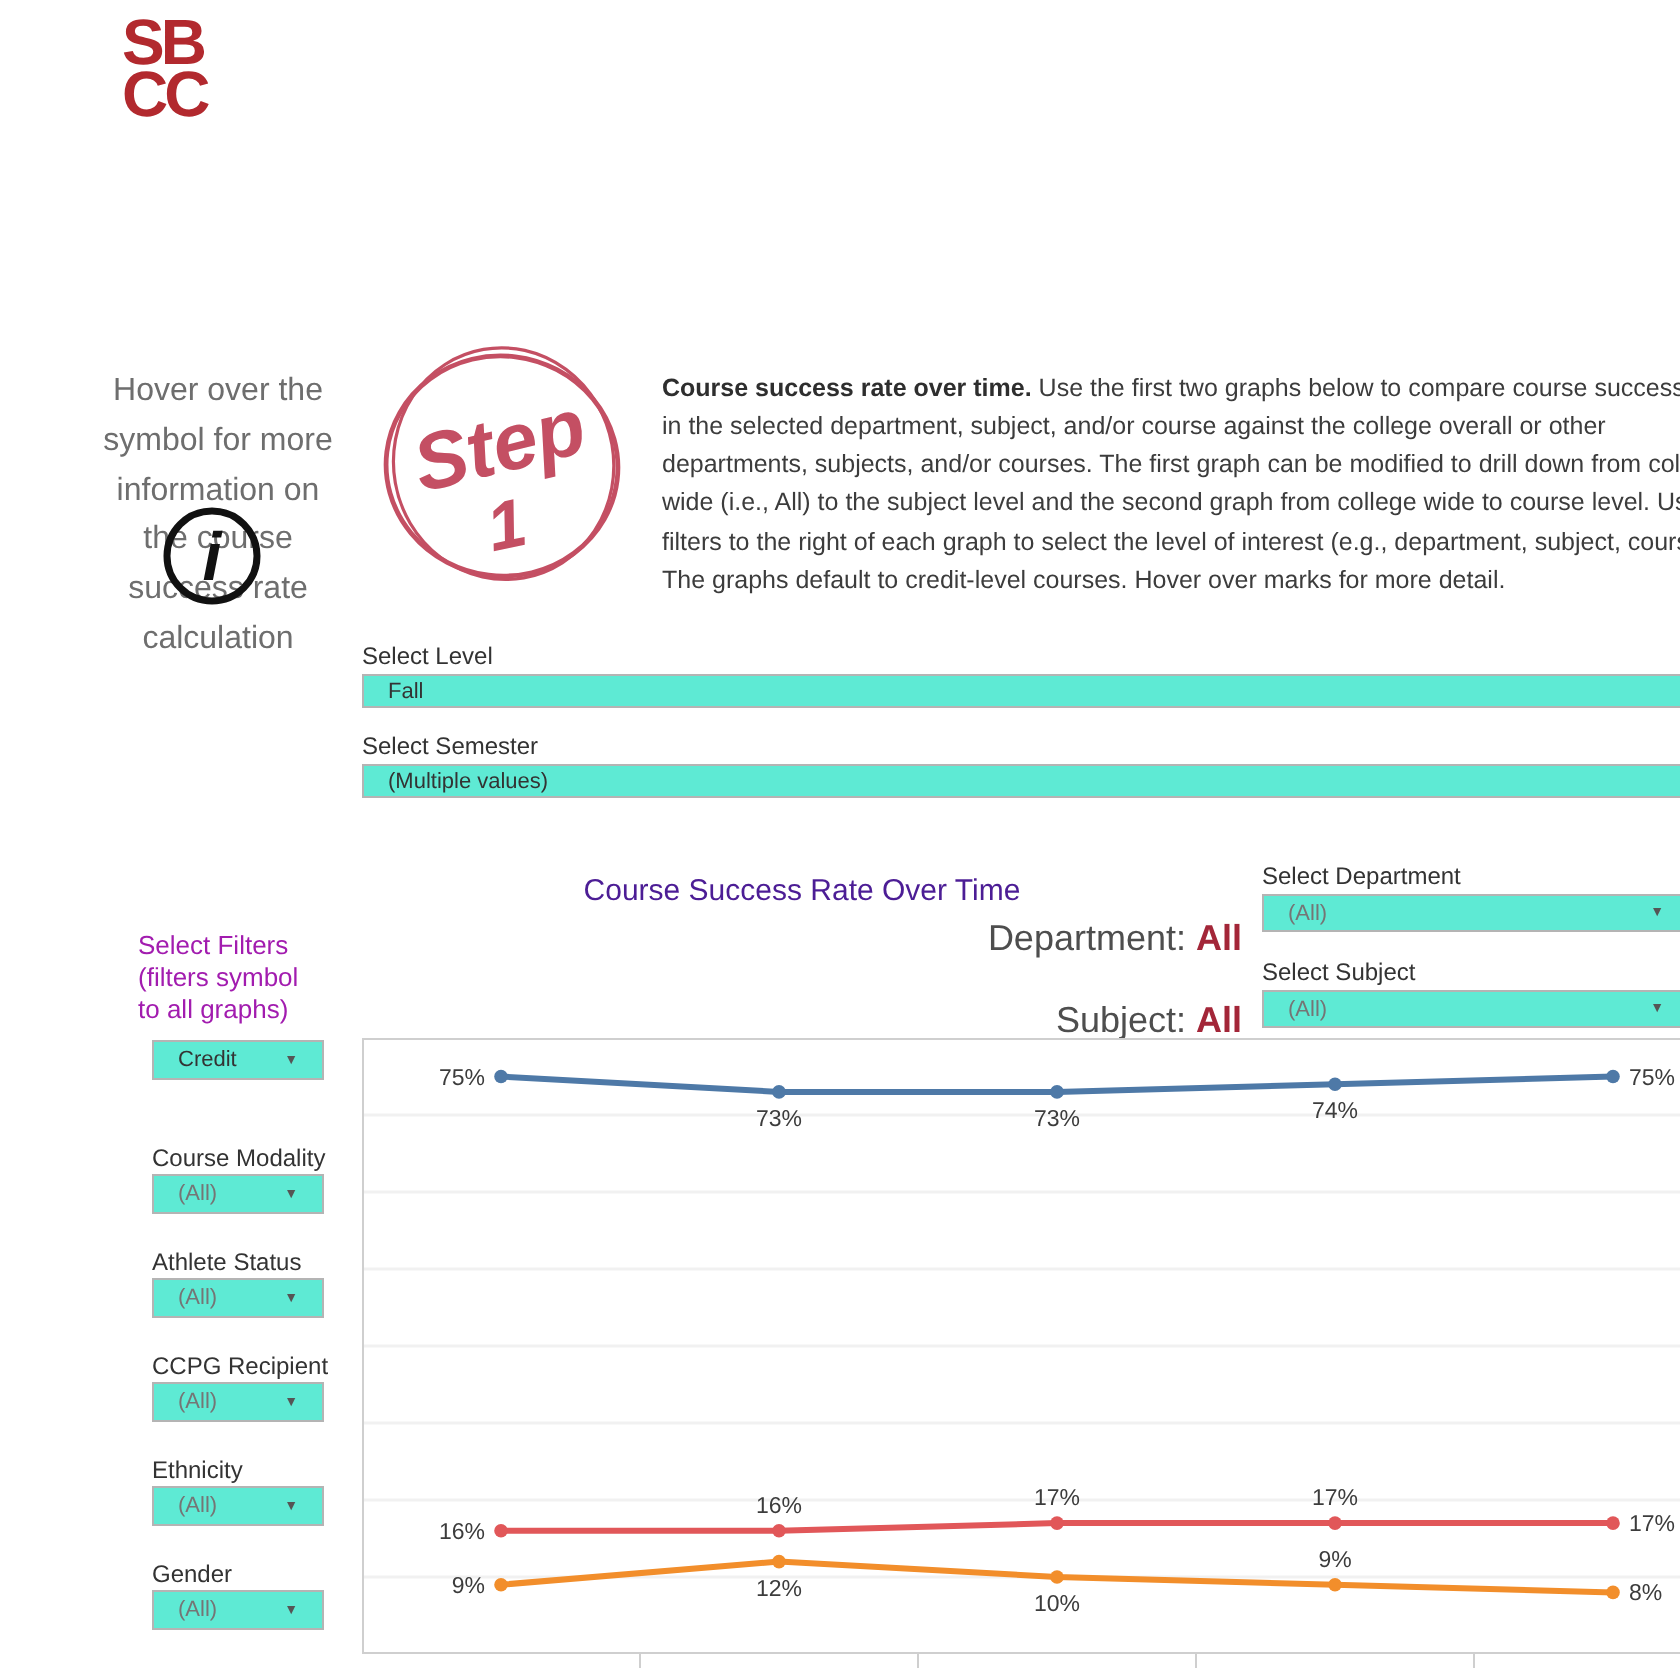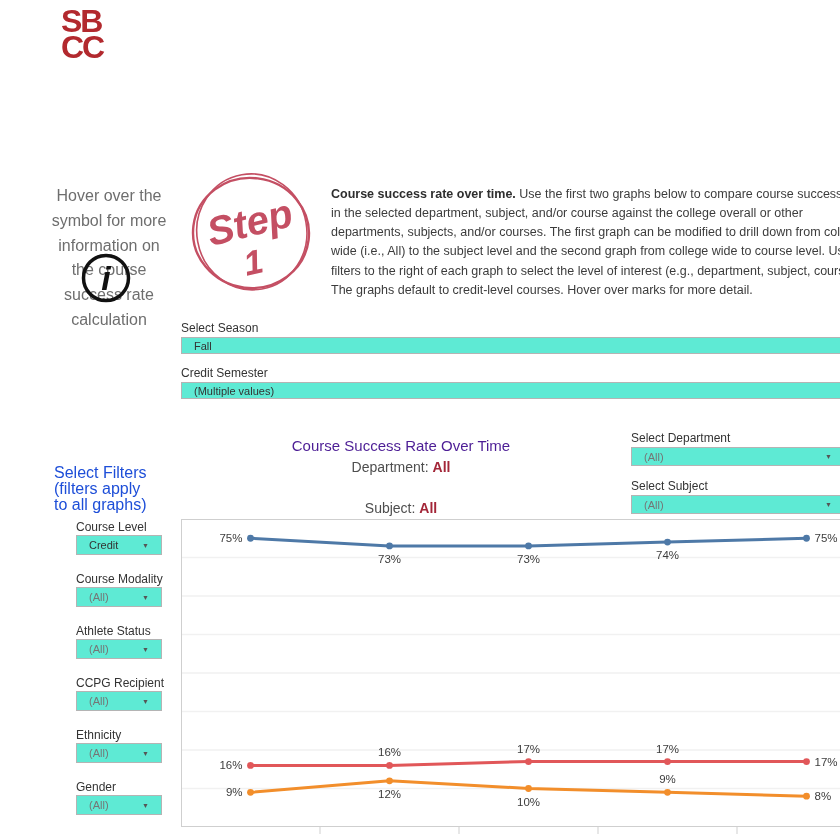--- a/index.html
+++ b/index.html
@@ -32,27 +32,27 @@
   
   .sel-label { color:#333; font-size:12px; }
   .dd { border:1px solid #b4b4b4; background:#5eead4; display:flex; align-items:center;
     padding:0 12px; font-size:11px; color:#333; justify-content:space-between; }
   .dd .caret { color:#555; font-size:7px; line-height:1; margin-left:4px; }
   .dd.muted .val { color:#757575; }
 
   
   .chart-title { left:133px; top:437px; width:440px; text-align:center; color:#4c1d95;
     font-size:15px; }
-  .chart-sub { left:133px; top:459px; width:440px; text-align:center; color:#4e4e4e;
-    font-size:14px; }
+  .chart-sub { left:133px; top:459px; width:440px; text-align:right; color:#4e4e4e;
+    font-size:18px; }
   .chart-sub2 { top:500px; }
   .chart-sub .hl { color:#a32638; font-weight:bold; }
 
   
-  .filters-title { left:6px; top:465px; width:110px; color:#1d4ed8; font-size:16px;
+  .filters-title { left:21px; top:465px; width:110px; color:#a21caf; font-size:13px;
     line-height:16px; }
   .fgroup .sel-label { position:absolute; left:28px; }
   .fgroup .dd { position:absolute; left:28px; width:86px; height:20px; }
 
   .chart-wrap { left:133px; top:519px; width:696px; height:321px; }
   svg text { font-family:"Liberation Sans",sans-serif; }
 </style>
 </head>
 <body>
 
@@ -78,27 +78,27 @@
       <ellipse cx="64" cy="62" rx="55" ry="58" fill="none" stroke="#c44f63" stroke-width="1.6" transform="rotate(-10 63 63)"></ellipse>
       <text x="63" y="66" text-anchor="middle" transform="rotate(-14 63 58)" font-family="DejaVu Serif, serif" font-style="italic" font-weight="bold" font-size="40" fill="#c44f63">Step</text>
       <text x="66" y="104" text-anchor="middle" transform="rotate(-12 66 96)" font-family="DejaVu Serif, serif" font-style="italic" font-weight="bold" font-size="34" fill="#c44f63">1</text>
     </svg>
   </div>
 
   <div class="abs step-text">
     <b>Course success rate over time.</b><span> Use the first two graphs below to compare course success rates in the selected department, subject, and/or course against the college overall or other departments, subjects, and/or courses. The first graph can be modified to drill down from college wide (i.e., All) to the subject level and the second graph from college wide to course level. Use the filters to the right of each graph to select the level of interest (e.g., department, subject, course). The graphs default to credit-level courses. Hover over marks for more detail.</span>
   </div>
 
-  <div class="abs sel-label" style="left:133px; top:321px;">Select Season</div>
+  <div class="abs sel-label" style="left:133px; top:321px;">Select Level</div>
   <div class="abs dd" style="left:133px; top:337px; width:695px; height:17px;">
     <span class="val">Fall</span>
     <span class="caret">▼</span>
   </div>
 
-  <div class="abs sel-label" style="left:133px; top:366px;">Credit Semester</div>
+  <div class="abs sel-label" style="left:133px; top:366px;">Select Semester</div>
   <div class="abs dd" style="left:133px; top:382px; width:695px; height:17px;gap:20px;">
     <span class="val">(Multiple values)</span>
     <span class="caret">▼</span>
   </div>
 
   <div class="abs chart-title">Course Success Rate Over Time</div>
   <div class="abs chart-sub">
     <span>Department: </span><span class="hl">All</span>
   </div>
   <div class="abs chart-sub chart-sub2">
@@ -111,27 +111,27 @@
     <span class="caret">▼</span>
   </div>
   <div class="abs sel-label" style="left:583px; top:479px;">Select Subject</div>
   <div class="abs dd muted" style="left:583px; top:495px; width:214px; height:19px;">
     <span class="val">(All)</span>
     <span class="caret">▼</span>
   </div>
 
   <div class="abs filters-title">
     <div>Select Filters</div>
-    <div>(filters apply</div>
+    <div>(filters symbol</div>
     <div>to all graphs)</div>
   </div>
 
   <div class="fgroup">
     <div class="sel-label" style="top:520px;">Course Level</div>
-    <div class="dd" style="top:535px;">
+    <div class="dd" style="top:520px;">
       <span class="val">Credit</span>
       <span class="caret">▼</span>
     </div>
   </div>
   <div class="fgroup">
     <div class="sel-label" style="top:572px;">Course Modality</div>
     <div class="dd muted" style="top:587px;">
       <span class="val">(All)</span>
       <span class="caret">▼</span>
     </div>

